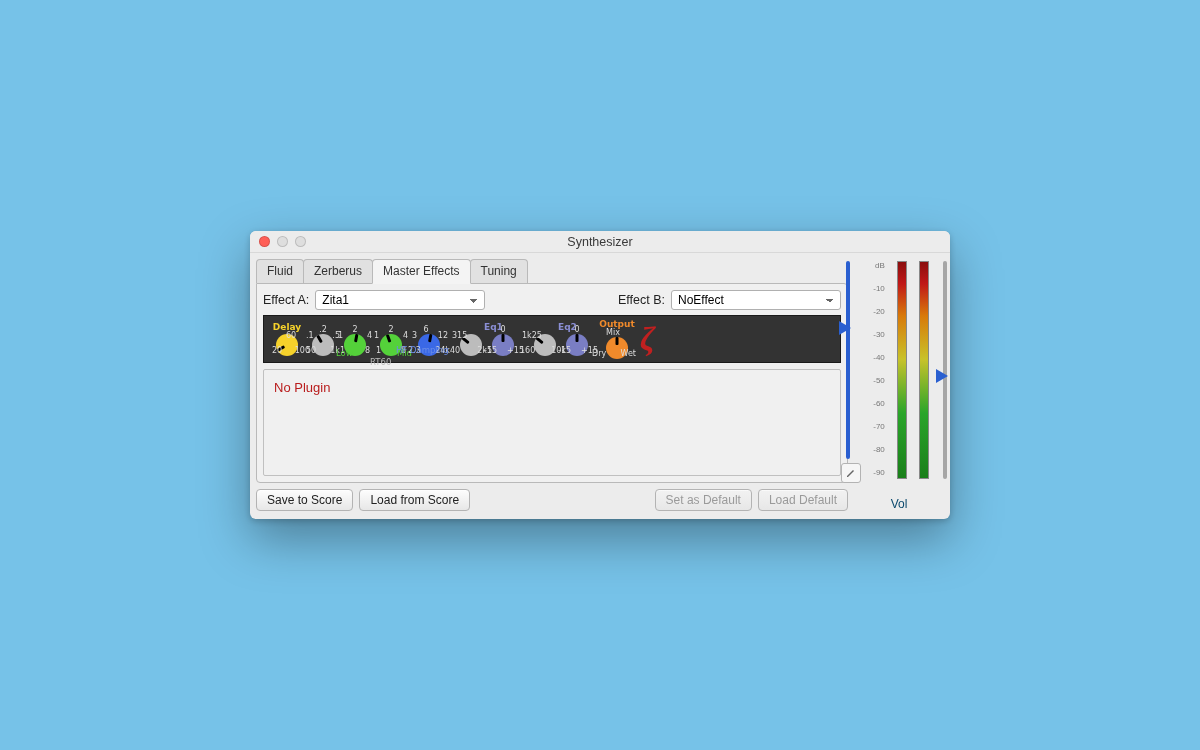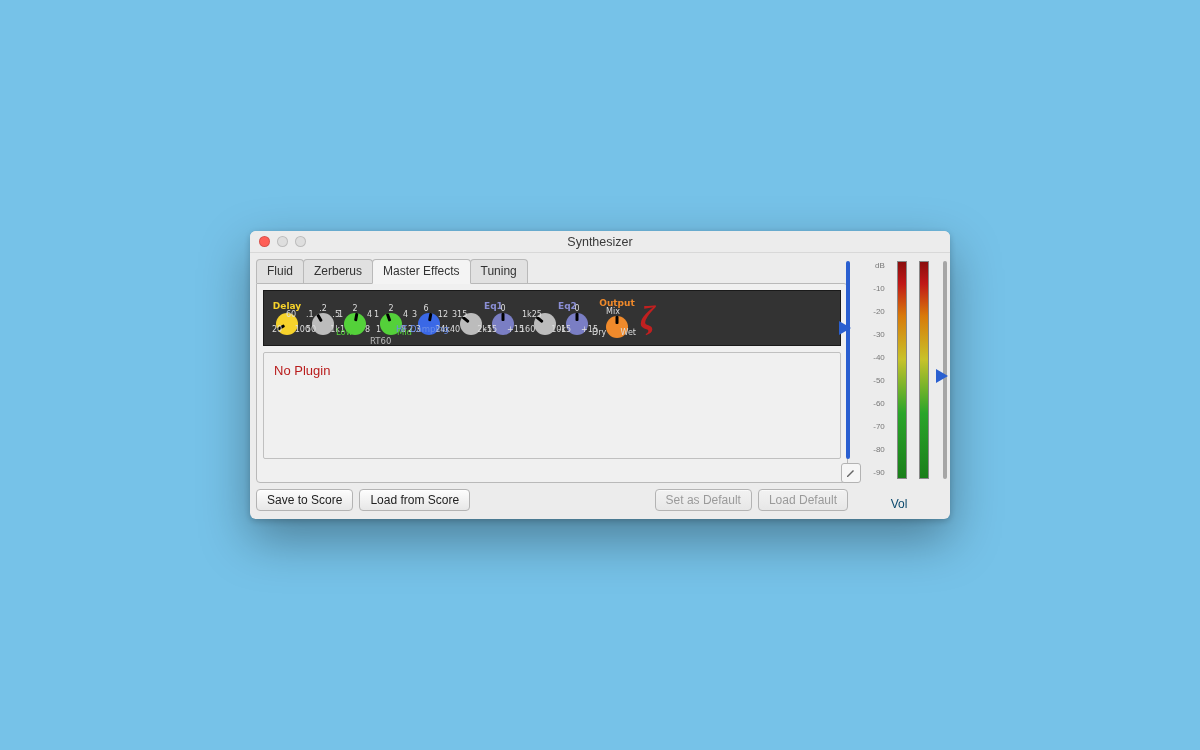--- a/index.html
+++ b/index.html
@@ -121,21 +121,21 @@
     background-repeat: no-repeat;
   }
   
   .zita {
     background: #333333;
     border: 1px solid #1a1a1a;
     padding: 3px 8px 3px 8px;
     display: flex;
     align-items: center;
     gap: 2px;
-    height: 56px;
+    height: 48px;
     color: #ddd;
     position: relative;
     font-family: "DejaVu Sans", Arial, sans-serif;
   }
   .zita .knobgroup {
     display: flex;
     flex-direction: column;
     align-items: center;
     font-size: 8.5px;
     line-height: 1;
@@ -292,20 +292,31 @@
   <div class="body">
     <div class="main">
       <div class="tabs">
         <div class="tab">Fluid</div>
         <div class="tab">Zerberus</div>
         <div class="tab active">Master Effects</div>
         <div class="tab">Tuning</div>
       </div>
 
       <div class="tab-panel">
+        <div class="fxrow">
+          <span class="fxlabel">Effect A:</span>
+          <select class="select">
+            <option>Zita1</option>
+          </select>
+          <div class="spacer"></div>
+          <span class="fxlabel">Effect B:</span>
+          <select class="select">
+            <option>NoEffect</option>
+          </select>
+        </div>
 
         <div class="zita">
 
           <div class="knobgroup" style="padding-right:8px">
             <span class="section-title" style="color:#f6d22b">Delay</span>
             <div class="knob yellow" style="--rot:-120deg"></div>
             <span class="tl" style="top:10px;left:14px">60</span>
             <span class="tl" style="bottom:1px;left:0">20</span>
             <span class="tl" style="bottom:1px;right:-4px">100</span>
           </div>

